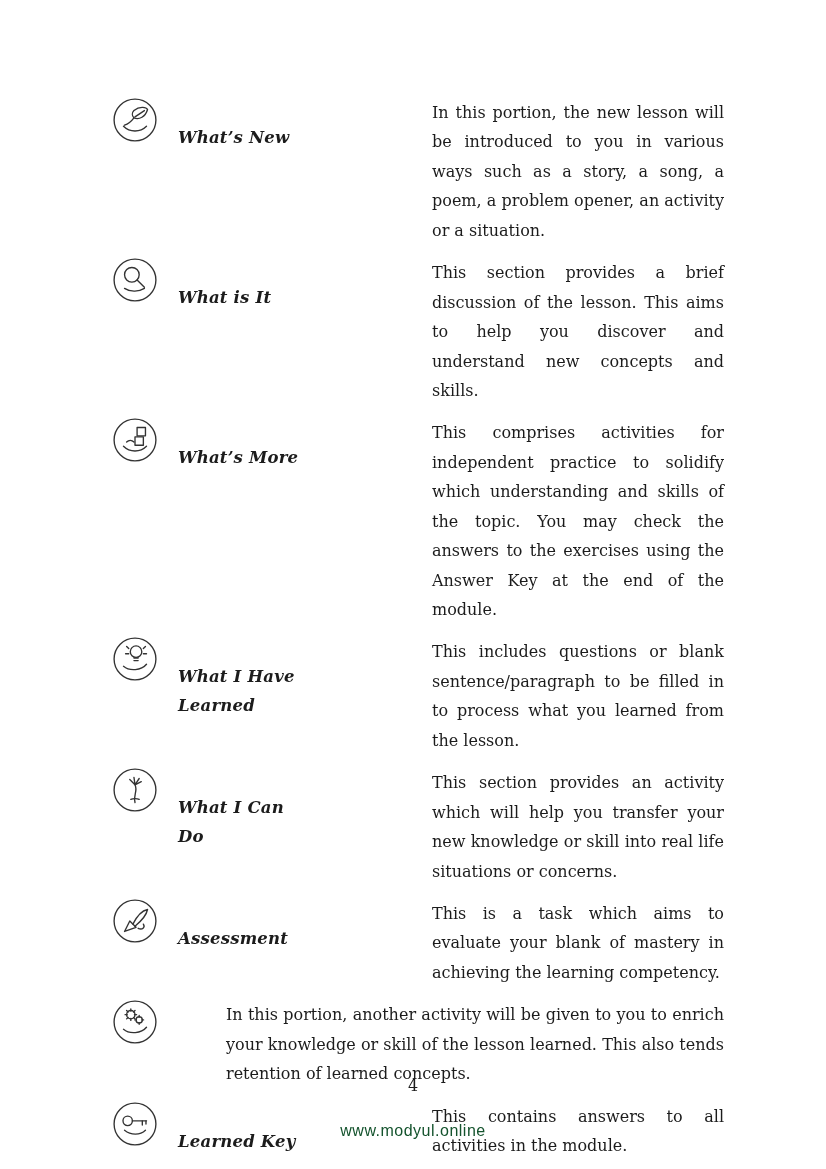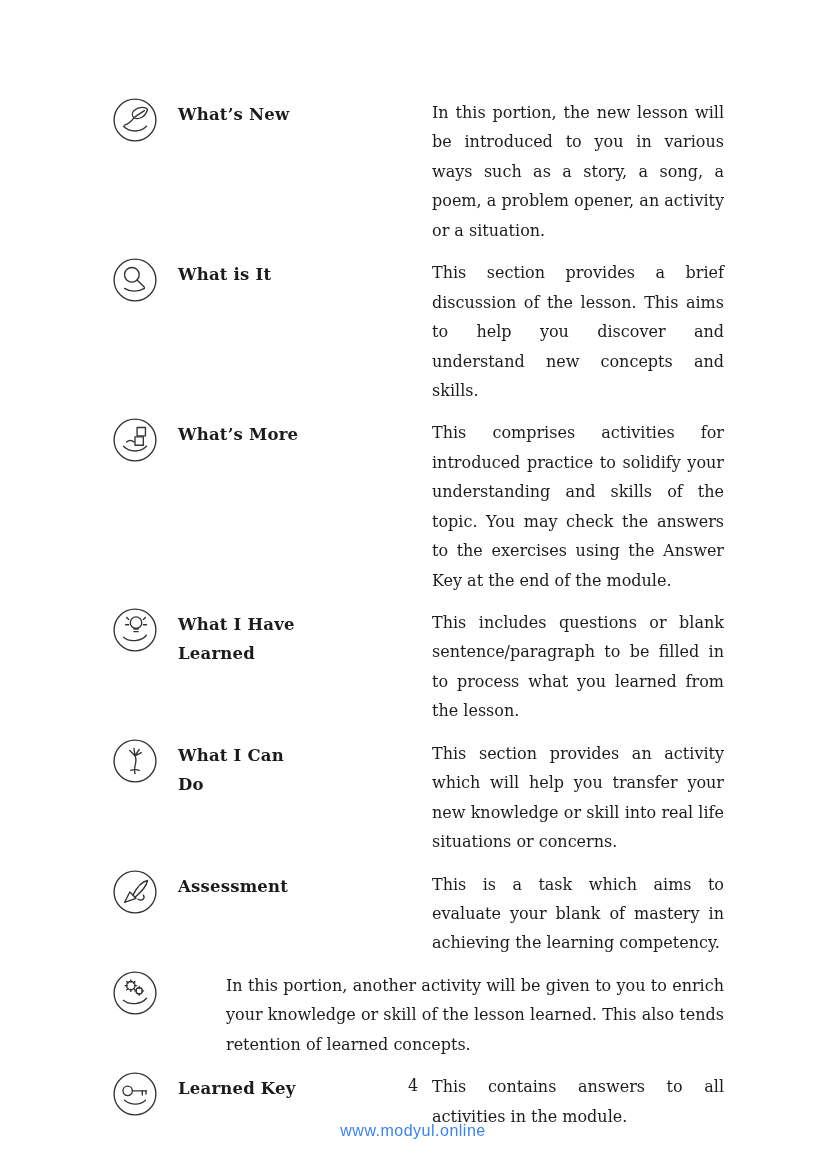--- a/index.html
+++ b/index.html
@@ -34,23 +34,25 @@
   }
   .label-col {
     width: 206px;
     flex: none;
     padding-top: 7px;
   }
   .label {
     display: inline-block;
     max-width: 132px;
     font-weight: bold;
+    font-style: italic;
     font-size: 16.5px;
     line-height: 1.75;
     letter-spacing: 0.2px;
+    margin-top: 23px;
   }
   .desc-col {
     flex: 1;
     font-size: 16px;
     line-height: 1.84;
     text-align: justify;
     padding-top: 4px;
     margin-left: 48px;
   }
   .icon-circle {
@@ -65,21 +67,21 @@
     font-size: 16px;
     color: #1c1c1c;
   }
   .watermark {
     position: absolute;
     top: 1122px;
     left: 0;
     right: 0;
     text-align: center;
     font-size: 16px;
-    color: #3b82f6;
+    color: #14532d;
     font-family: "Liberation Sans", "DejaVu Sans", sans-serif;
     letter-spacing: 0.5px;
   }
   svg .ln {
     fill: none;
     stroke: #333333;
     stroke-width: 1.3;
     stroke-linecap: round;
     stroke-linejoin: round;
   }
@@ -127,21 +129,21 @@
           <circle class="ln" cx="22" cy="22" r="20"></circle>
           <rect class="ln" x="24" y="10" width="8" height="8"></rect>
           <rect class="ln" x="22" y="19" width="8" height="8"></rect>
           <path class="ln" d="M14 24 C16 22 19 22 21 24"></path>
           <path class="ln" d="M11 28 C17 34 27 34 33 28"></path>
         </svg>
       </div>
       <div class="label-col">
         <span class="label">What’s More</span>
       </div>
-      <div class="desc-col">This comprises activities for introduced practice to solidify your understanding and skills of the topic. You may check the answers to the exercises using the Answer Key at the end of the module.</div>
+      <div class="desc-col">This comprises activities for independent practice to solidify which understanding and skills of the topic. You may check the answers to the exercises using the Answer Key at the end of the module.</div>
     </div>
 
     <div class="row">
       <div class="icon-col">
         <svg class="icon-circle" width="46" height="46" viewBox="0 0 44 44">
           <circle class="ln" cx="22" cy="22" r="20"></circle>
           <circle class="ln" cx="23" cy="15" r="5.5"></circle>
           <path class="ln" d="M21 21 h4 M21 23.5 h4"></path>
           <path class="ln" d="M14 10 L16 12 M32 10 L30 12 M13 17 h3 M33 17 h-3"></path>
           <path class="ln" d="M11 29 C17 34 28 33 33 27"></path>

